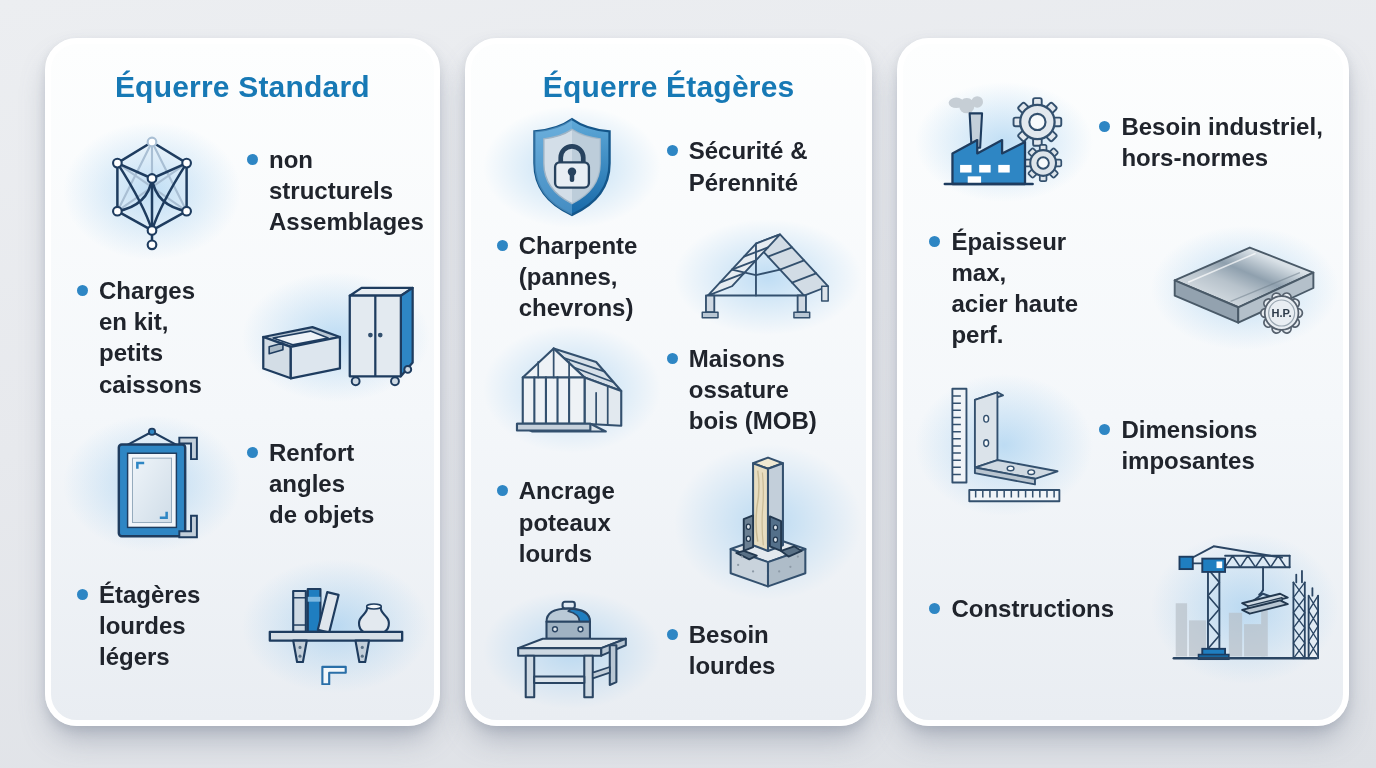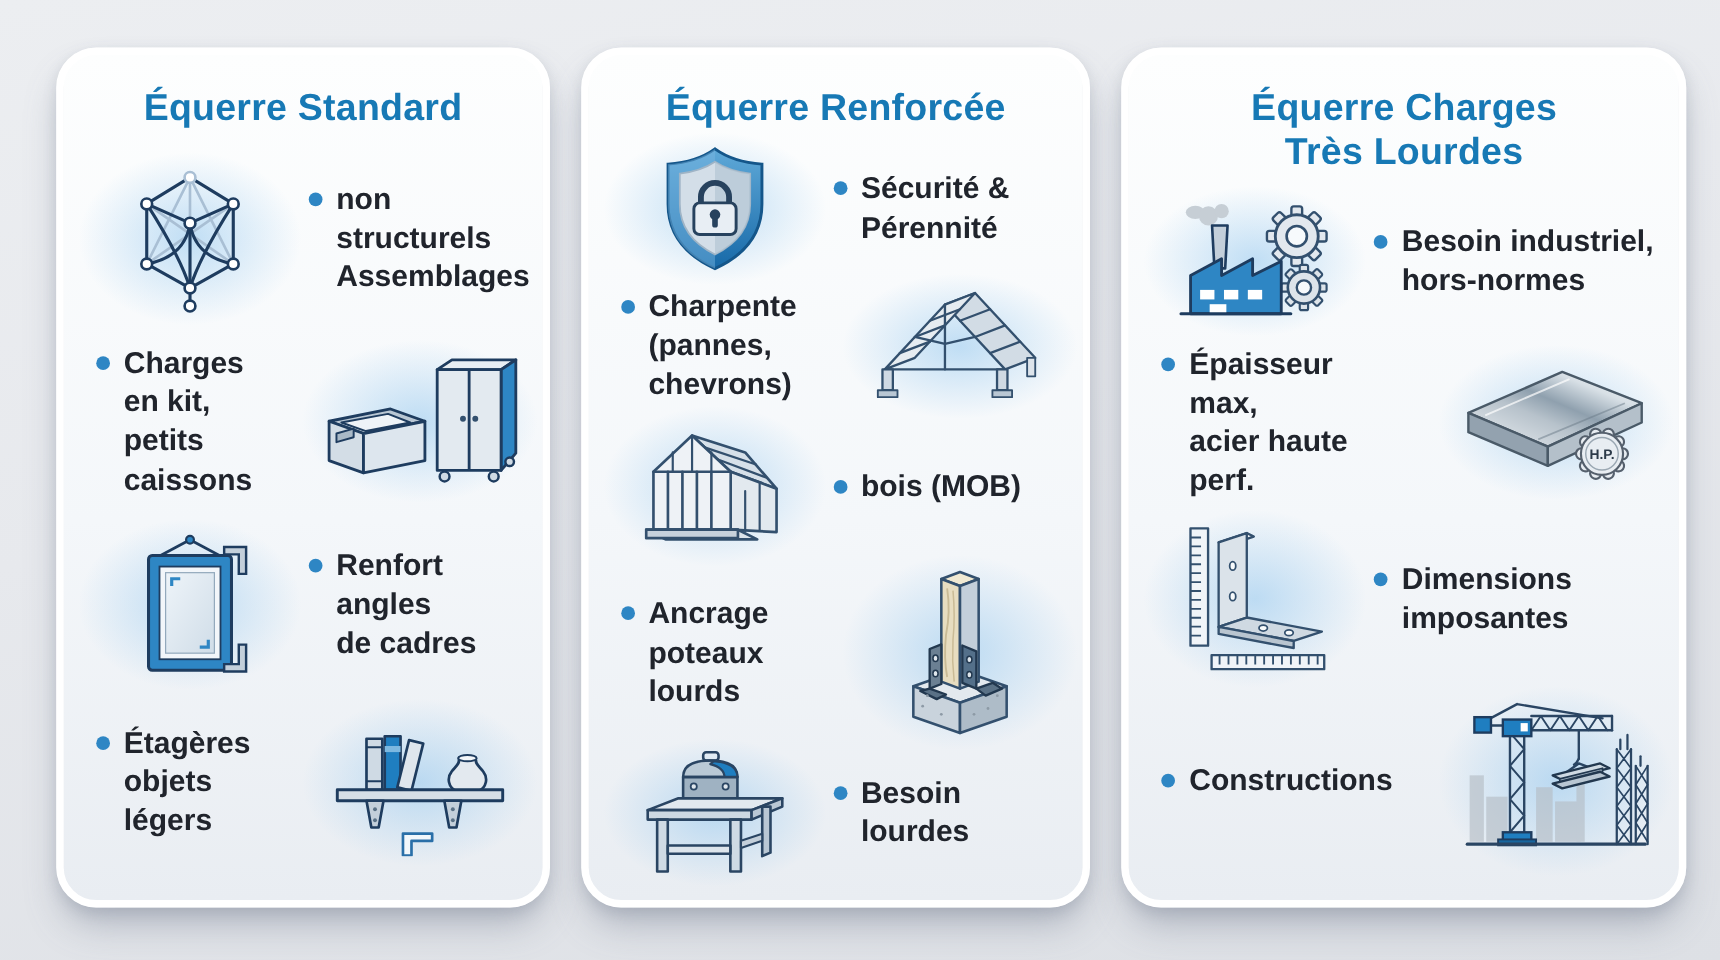--- a/index.html
+++ b/index.html
@@ -141,31 +141,31 @@
             <path d="M33,47 V41 H40" fill="none" stroke="#2e86c4" stroke-width="2.6"></path>
             <path d="M63,91 V97 H56" fill="none" stroke="#2e86c4" stroke-width="2.6"></path>
             <polygon points="76,15 94,15 94,37 88,37 88,21 76,21" fill="#c3cfda" stroke="#1e3c5f" stroke-width="2"></polygon>
             <polygon points="88,95 94,95 94,117 76,117 76,111 88,111" fill="#c3cfda" stroke="#1e3c5f" stroke-width="2"></polygon>
           </svg>
         </div>
         <div class="bullet">
           <span class="dot"></span>
           <div class="lines">
             <span>Renfort angles</span>
-            <span>de cadres</span>
+            <span>de objets</span>
           </div>
         </div>
       </div>
 
       <div class="row icon-right">
         <div class="bullet">
           <span class="dot"></span>
           <div class="lines">
             <span>Étagères</span>
-            <span>objets légers</span>
+            <span>lourdes légers</span>
           </div>
         </div>
         <div class="icon-box">
           <svg width="144" height="118" viewBox="0 0 148 120">
             <g stroke="#1e3c5f" stroke-width="2.2" stroke-linejoin="round">
               <rect x="30" y="24" width="13" height="42" fill="#cfdae4"></rect>
               <line x1="30" y1="31" x2="43" y2="31" stroke-width="1.5"></line>
               <line x1="30" y1="59" x2="43" y2="59" stroke-width="1.5"></line>
               <rect x="45" y="22" width="13" height="44" fill="#1f7ec0"></rect>
               <rect x="45" y="30" width="13" height="5" fill="#7db8e0" stroke="none"></rect>
@@ -185,21 +185,21 @@
             <path d="M60,102 h24 v6 h-17 v12 h-7 z" fill="#f2f7fb" stroke="#2a6fa8" stroke-width="2.2" stroke-linejoin="round"></path>
           </svg>
         </div>
       </div>
 
     </div>
   </div>
 
   <div class="card">
     <div class="card-title">
-      <span>Équerre Renforcée</span>
+      <span>Équerre Étagères</span>
       <span></span>
     </div>
     <div class="rows">
 
       <div class="row icon-left">
         <div class="icon-box">
           <svg width="92" height="106" viewBox="0 0 98 112">
             <defs>
               <linearGradient id="shieldG" x1="0" y1="0" x2="0" y2="1">
                 <stop offset="0" stop-color="#5fa9d8"></stop>
@@ -278,20 +278,21 @@
               <line x1="86" y1="62" x2="86" y2="95" stroke-width="1.8"></line>
               <line x1="98" y1="56" x2="98" y2="95" stroke-width="1.8"></line>
               <polygon points="4,94 80,94 96,102 20,102" fill="#dbe3ea"></polygon>
               <polygon points="4,94 80,94 80,101 4,101" fill="#c6d1dc"></polygon>
             </g>
           </svg>
         </div>
         <div class="bullet">
           <span class="dot"></span>
           <div class="lines">
+            <span>Maisons ossature</span>
             <span>bois (MOB)</span>
           </div>
         </div>
       </div>
 
       <div class="row icon-right">
         <div class="bullet">
           <span class="dot"></span>
           <div class="lines">
             <span>Ancrage poteaux</span>
@@ -358,24 +359,20 @@
           <div class="lines">
             <span>Besoin lourdes</span>
           </div>
         </div>
       </div>
 
     </div>
   </div>
 
   <div class="card">
-    <div class="card-title">
-      <span>Équerre Charges</span>
-      <span>Très Lourdes</span>
-    </div>
     <div class="rows">
 
       <div class="row icon-left">
         <div class="icon-box">
           <svg width="126" height="104" viewBox="0 0 132 108">
             <g fill="#c6ced5">
               <ellipse cx="16" cy="13" rx="8" ry="5.5"></ellipse>
               <circle cx="27" cy="16" r="8"></circle>
               <circle cx="38" cy="12" r="6"></circle>
             </g>

